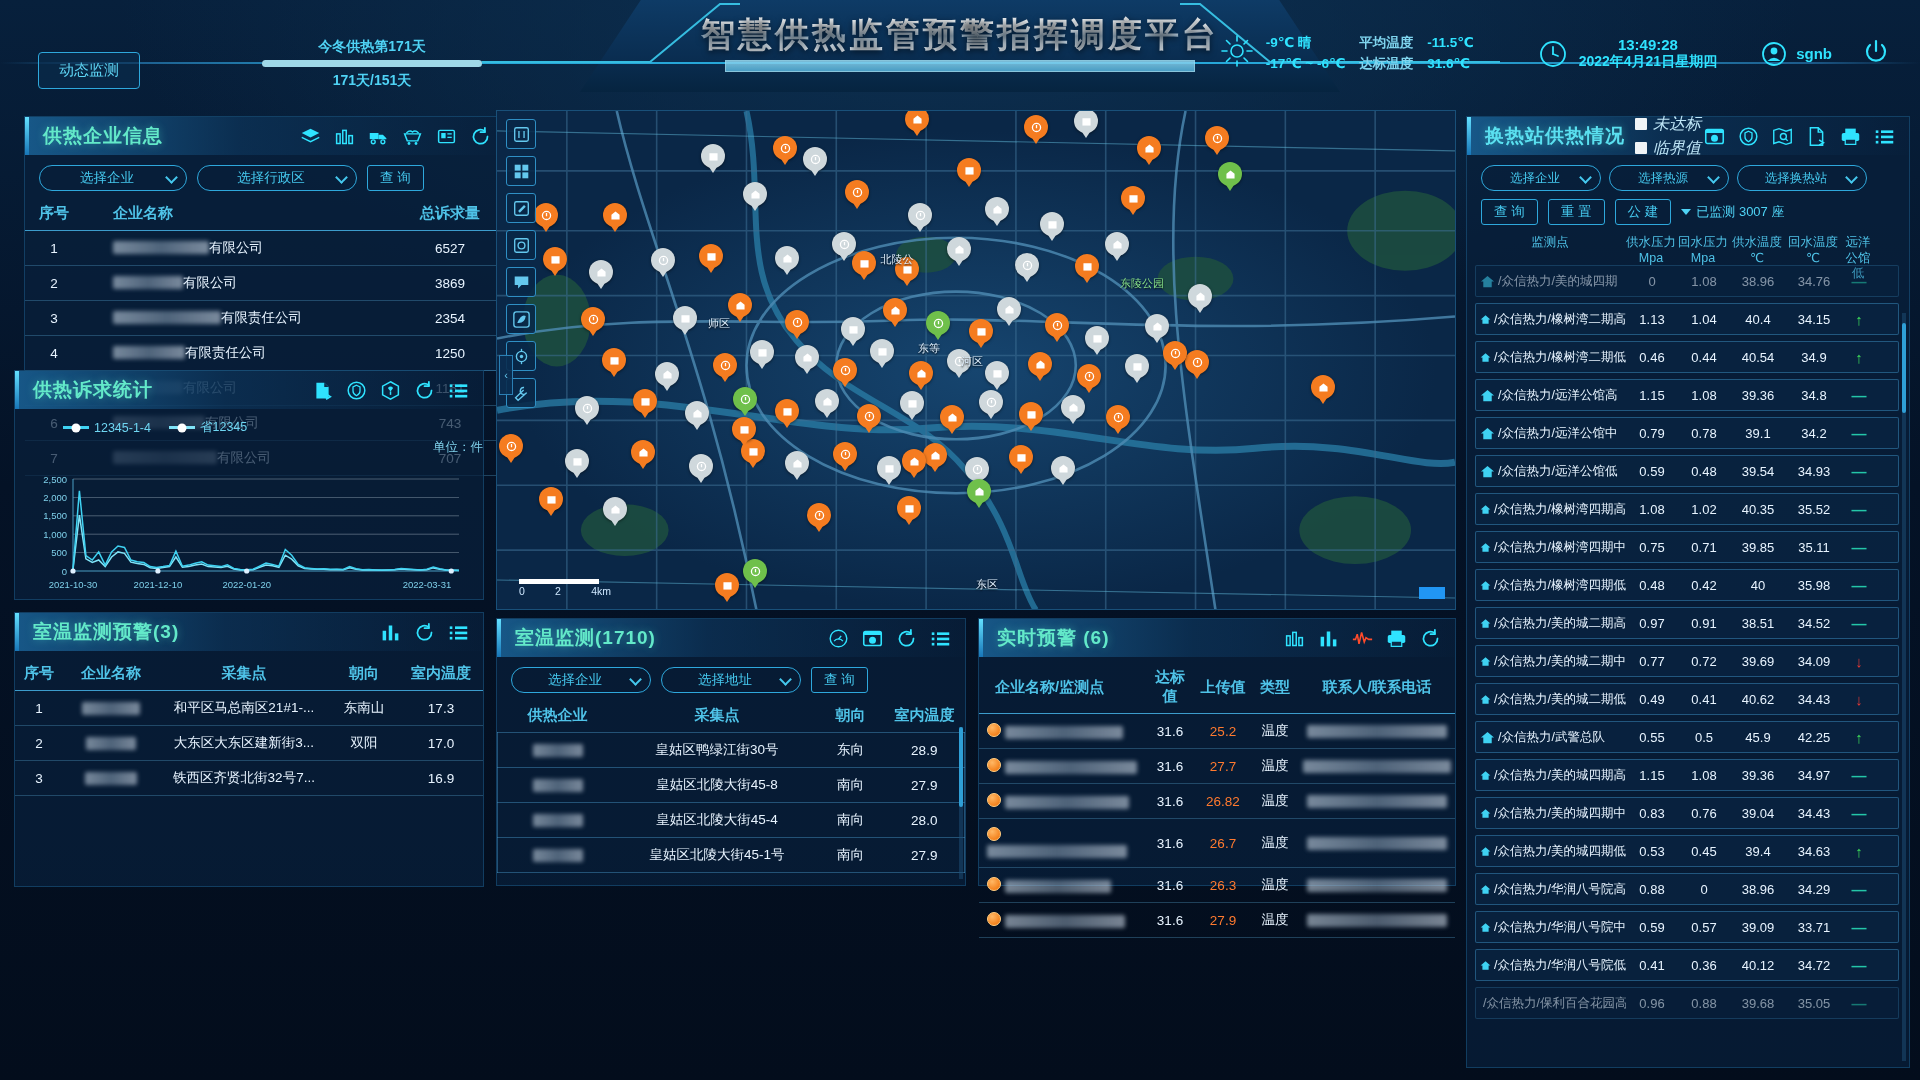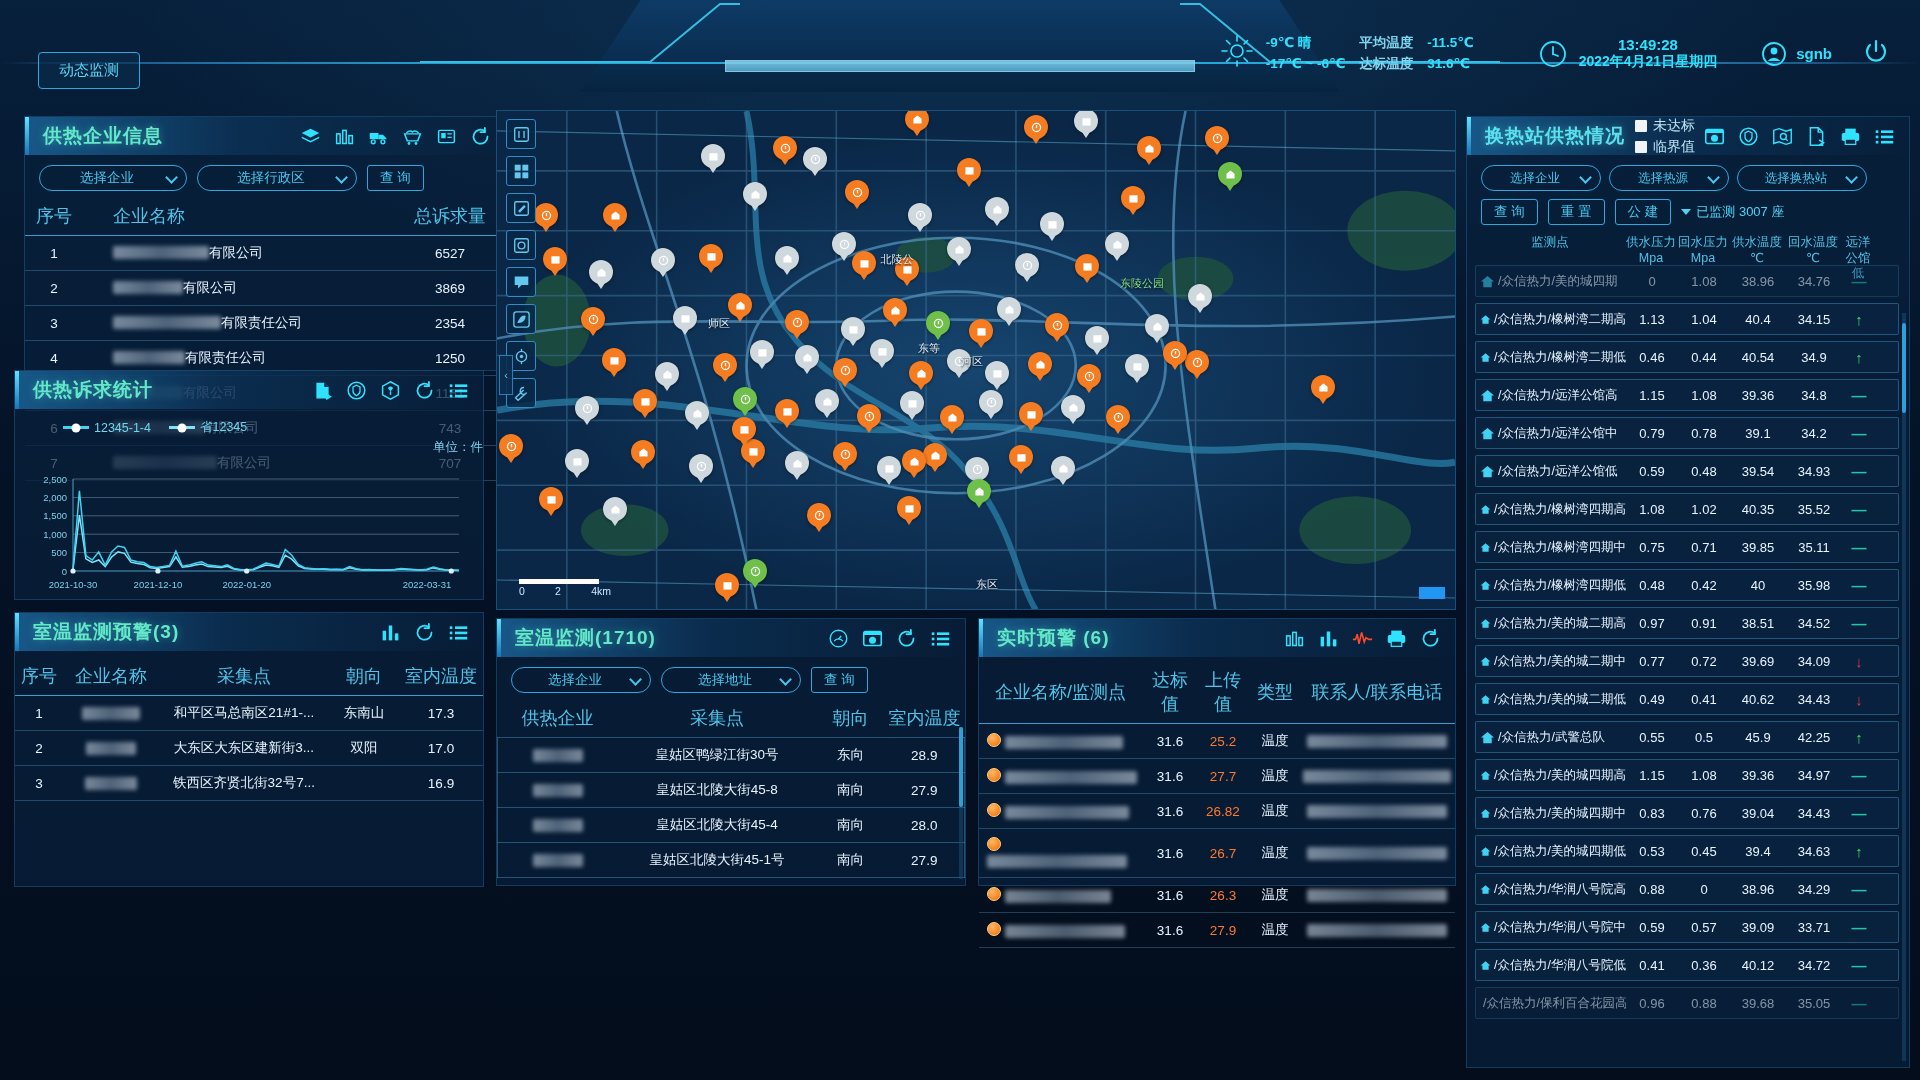--- a/index.html
+++ b/index.html
@@ -112,21 +112,21 @@
     width: 7px; height: 7px; border-right: 2px solid #45c8ee; border-bottom: 2px solid #45c8ee;
     transform: rotate(45deg); margin-top: -2px;
   }
   .btn-q {
     border: 1px solid #2ea8dc; border-radius: 3px; height: 26px; padding: 0 12px;
     display: flex; align-items: center; color: #45c8ee; font-size: 13.5px; cursor: pointer; white-space: nowrap;
   }
 
   
   table { width: 100%; border-collapse: collapse; }
-  th { color: #4fc3e8; font-size: 18px; font-weight: normal; padding: 7px 4px; text-align: center; }
+  th { color: #4fc3e8; font-size: 15px; font-weight: bold; padding: 7px 4px; text-align: center; }
   td { color: #e8f4ff; font-size: 13.5px; padding: 8px 4px; text-align: center; }
   .tbl-a tbody tr { border-bottom: 1px solid rgba(90,170,215,.32); }
   .tbl-a thead tr { border-bottom: 1.5px solid #3c9ccc; }
   .redact { display: inline-block; height: 13px; border-radius: 2px; vertical-align: -2px;
     background: linear-gradient(90deg, rgba(190,205,220,.62), rgba(150,170,190,.5), rgba(200,212,226,.6));
     filter: blur(2.1px); }
 
   
   #p-enterprise { left: 24px; top: 116px; width: 482px; height: 255px; }
   .scroll-rail { position: absolute; right: 2px; top: 86px; bottom: 6px; width: 4px; background: rgba(30,80,120,.5); }
@@ -181,21 +181,21 @@
   #p-alert { left: 978px; top: 618px; width: 478px; height: 268px; }
   .tbl-b tbody tr { border-bottom: 1px solid rgba(90,170,215,.3); }
   .row-box { border: 1px solid rgba(70,150,200,.45) !important; }
   .alert-dot { width: 14px; height: 14px; border-radius: 50%; background: radial-gradient(circle at 35% 30%, #ffb865, #ef6c00);
     display: inline-block; border: 1px solid #ffcc80; }
   .val-warn { color: #ff7a2f; }
 
   
   #p-station { left: 1466px; top: 116px; width: 444px; height: 952px; }
   .chk-wrap { display: flex; flex-direction: column; gap: 3px; margin-left: 10px; }
-  .chk { display: flex; align-items: center; gap: 6px; font-size: 14px; color: #bfe6f7; }
+  .chk { display: flex; align-items: center; gap: 6px; font-size: 16px; color: #bfe6f7; font-style: italic; }
   .chk i { width: 12px; height: 12px; background: #f0f4f7; display: inline-block; border-radius: 1px; }
   .st-rows { position: absolute; left: 8px; right: 10px; top: 148px; bottom: 6px; overflow: hidden; }
   .st-row { display: grid; grid-template-columns: 150px 52px 52px 56px 56px 34px; align-items: center;
     border: 1px solid rgba(60,140,190,.5); border-radius: 2px; margin-bottom: 6px; height: 32px;
     background: rgba(10,40,72,.5); }
   .st-name { color: #e8f4ff; font-size: 12.5px; display: flex; align-items: center; gap: 3px; padding-left: 4px; white-space: nowrap; overflow: hidden;}
   .st-cell { color: #e8f4ff; font-size: 13px; text-align: center; }
   .trend { text-align: center; font-size: 15px; font-weight: bold; }
   .tr-up { color: #3ddc5c; } .tr-down { color: #e53935; } .tr-flat { color: #24c6a8; }
   .st-head { display: grid; grid-template-columns: 150px 52px 52px 56px 56px 34px; color: #4fc3e8; font-size: 12.5px; text-align: center; }
@@ -215,21 +215,29 @@
 
     <svg class="hdr-angle-l" viewBox="0 0 320 104">
       <path d="M0 62 L230 62 L300 4 L320 4" fill="none" stroke="#36bde0" stroke-width="2"></path>
     </svg>
     <svg class="hdr-angle-r" viewBox="0 0 320 104">
       <path d="M320 62 L90 62 L20 4 L0 4" fill="none" stroke="#36bde0" stroke-width="2"></path>
     </svg>
 
     <div class="btn-dynamic">动态监测</div>
 
-
+    <div class="progress-wrap">
+      <div class="progress-top">今冬供热第171天</div>
+      <div class="progress-bar">
+        <div class="progress-fill"></div>
+      </div>
+      <div class="progress-bot">171天/151天</div>
+    </div>
+
+    <div class="title">智慧供热监管预警指挥调度平台</div>
     <div class="title-underbar"></div>
 
     <div class="hdr-right">
       <div class="weather">
         <svg class="sun-icon" viewBox="0 0 34 34">
           <circle cx="17" cy="17" r="6" fill="none" stroke="#2fe3ff" stroke-width="1.6"></circle>
           <g stroke="#2fe3ff" stroke-width="1.6" stroke-linecap="round">
             <line x1="17" y1="2" x2="17" y2="7"></line>
               <line x1="17" y1="27" x2="17" y2="32"></line>
             <line x1="2" y1="17" x2="7" y2="17"></line>

